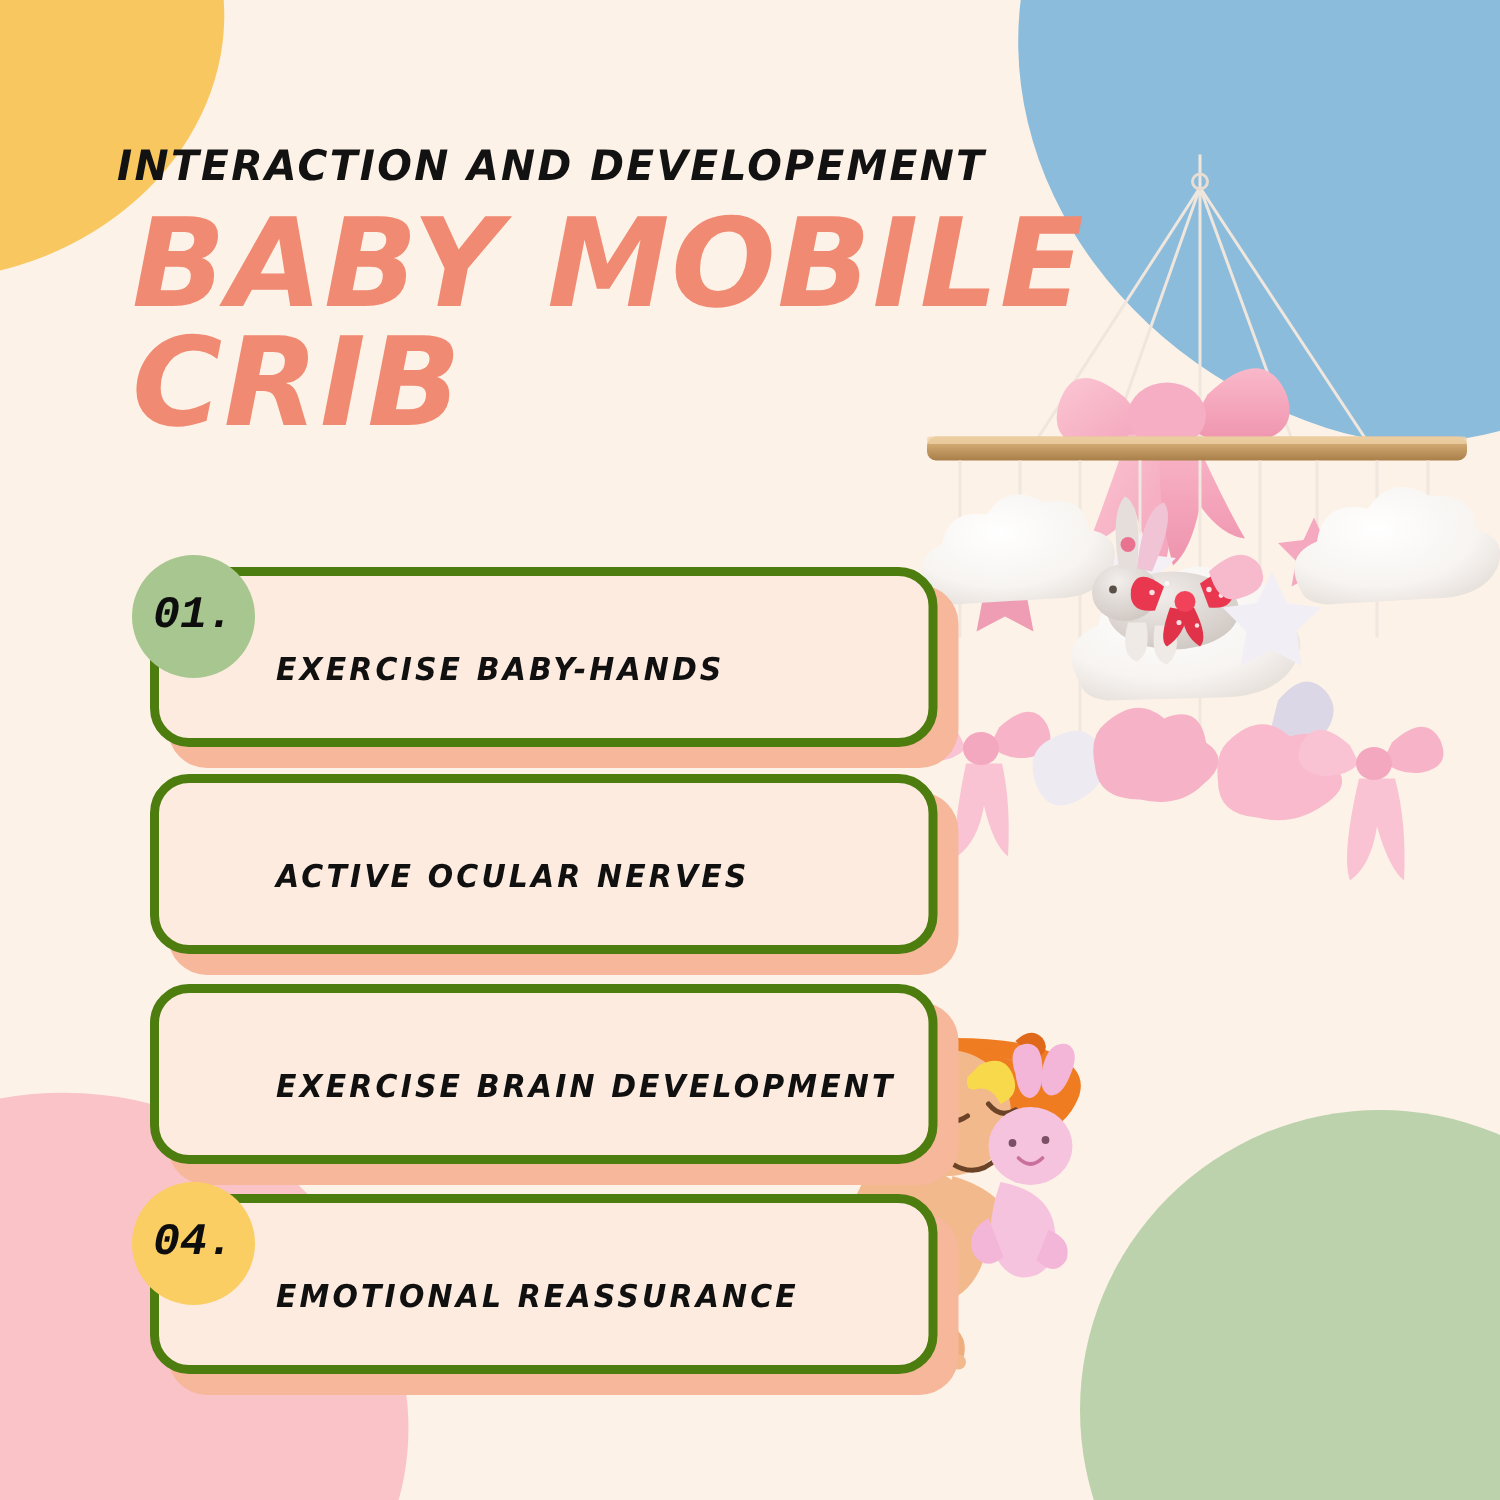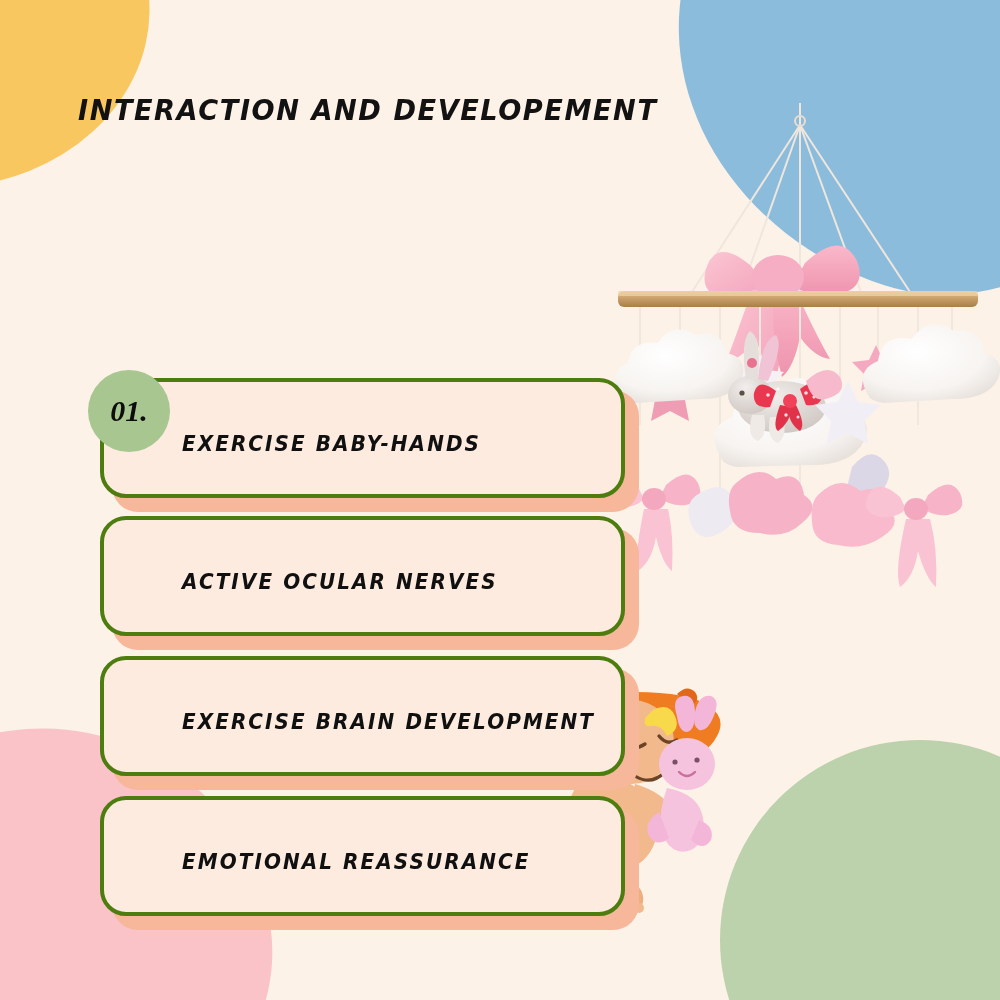--- a/index.html
+++ b/index.html
@@ -88,21 +88,21 @@
     position: absolute;
     left: 12px; top: 12px;
     width: 527px; height: 122px;
     background: #F6B79B;
     border-radius: 26px;
   }
   .card {
     position: relative;
     width: 525px; height: 120px;
     background: #FDEBDF;
-    border: 4px solid #4d7c0f;
+    border: 6px solid #4d7c0f;
     border-radius: 26px;
     box-sizing: border-box;
   }
   .card-text {
     position: absolute;
     left: 78px; top: 50px;
     font-size: 21px;
     font-weight: bold;
     font-style: italic;
     letter-spacing: 2.2px;
@@ -119,21 +119,21 @@
     border-radius: 50%;
     display: flex;
     align-items: center;
     justify-content: center;
     font-size: 30px;
     font-weight: bold;
     font-style: italic;
     color: #0d0d0d;
     letter-spacing: 0px;
     z-index: 5;
-    font-family: Liberation Serif, serif;
+    font-family: Liberation Mono, monospace;
   }
 
   
   .mobile-photo {
     position: absolute;
     left: 600px; top: 95px;
     width: 400px; height: 620px;
     pointer-events: none;
   }
 
@@ -330,20 +330,21 @@
       <circle cx="148" cy="82" r="2.6" fill="#7B5066"></circle>
       <circle cx="170" cy="80" r="2.6" fill="#7B5066"></circle>
       <path d="M152 92 q8 8 16 0" stroke="#C9719C" stroke-width="2.4" fill="none" stroke-linecap="round"></path>
       <path d="M140 108 q-12 34 -2 52 q10 16 26 10 q16 -8 12 -32 q-4 -24 -36 -30 z" fill="#F6C3DF"></path>
       <path d="M132 132 q-16 10 -10 24 q8 12 20 2 z" fill="#F3B6D8"></path>
       <path d="M172 140 q16 6 12 20 q-8 12 -20 0 z" fill="#F3B6D8"></path>
     </g>
   </svg>
 
   <div class="eyebrow">INTERACTION AND DEVELOPEMENT</div>
+  <div class="headline">BABY MOBILE CRIB</div>
 
   <div class="list">
 
     <div class="item item-1">
       <div class="card-shadow"></div>
       <div class="card">
         <div class="card-text">EXERCISE BABY-HANDS</div>
       </div>
       <div class="badge" style="background:#A8C68F">01.</div>
     </div>
@@ -360,16 +361,17 @@
       <div class="card">
         <div class="card-text">EXERCISE BRAIN DEVELOPMENT</div>
       </div>
     </div>
 
     <div class="item item-4">
       <div class="card-shadow"></div>
       <div class="card">
         <div class="card-text">EMOTIONAL REASSURANCE</div>
       </div>
+      <div class="badge" style="background:#FBCE63">04.</div>
     </div>
 
   </div>
 </div>
 
 </body></html>

